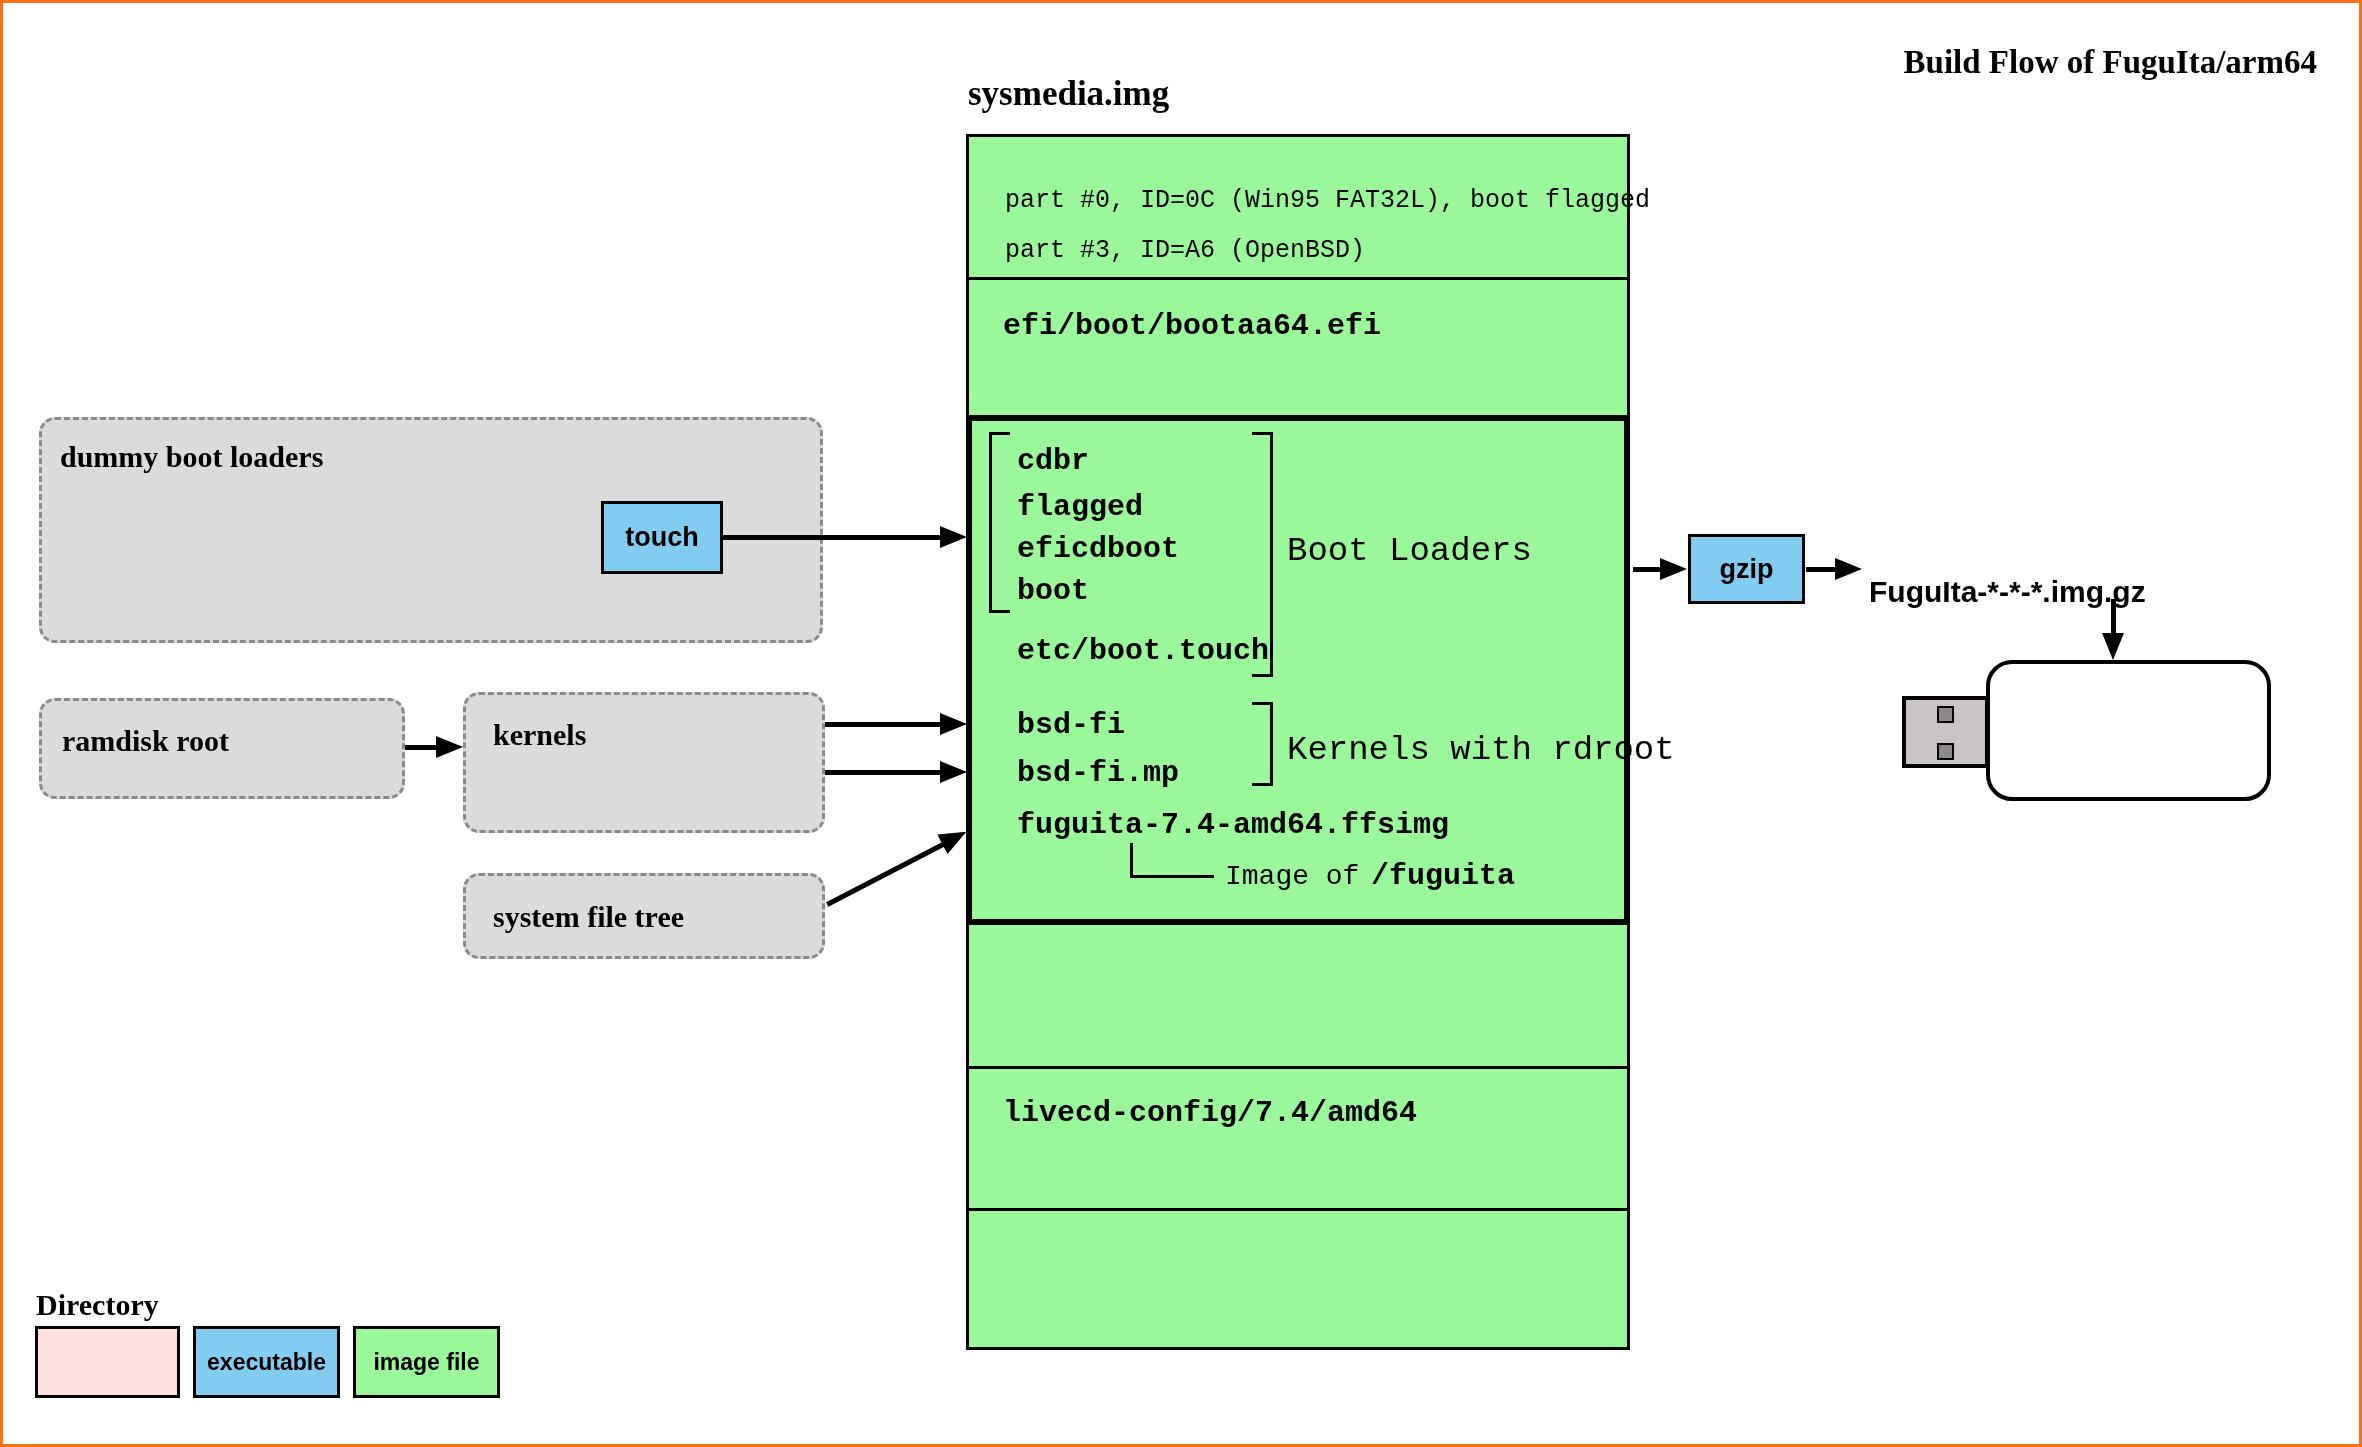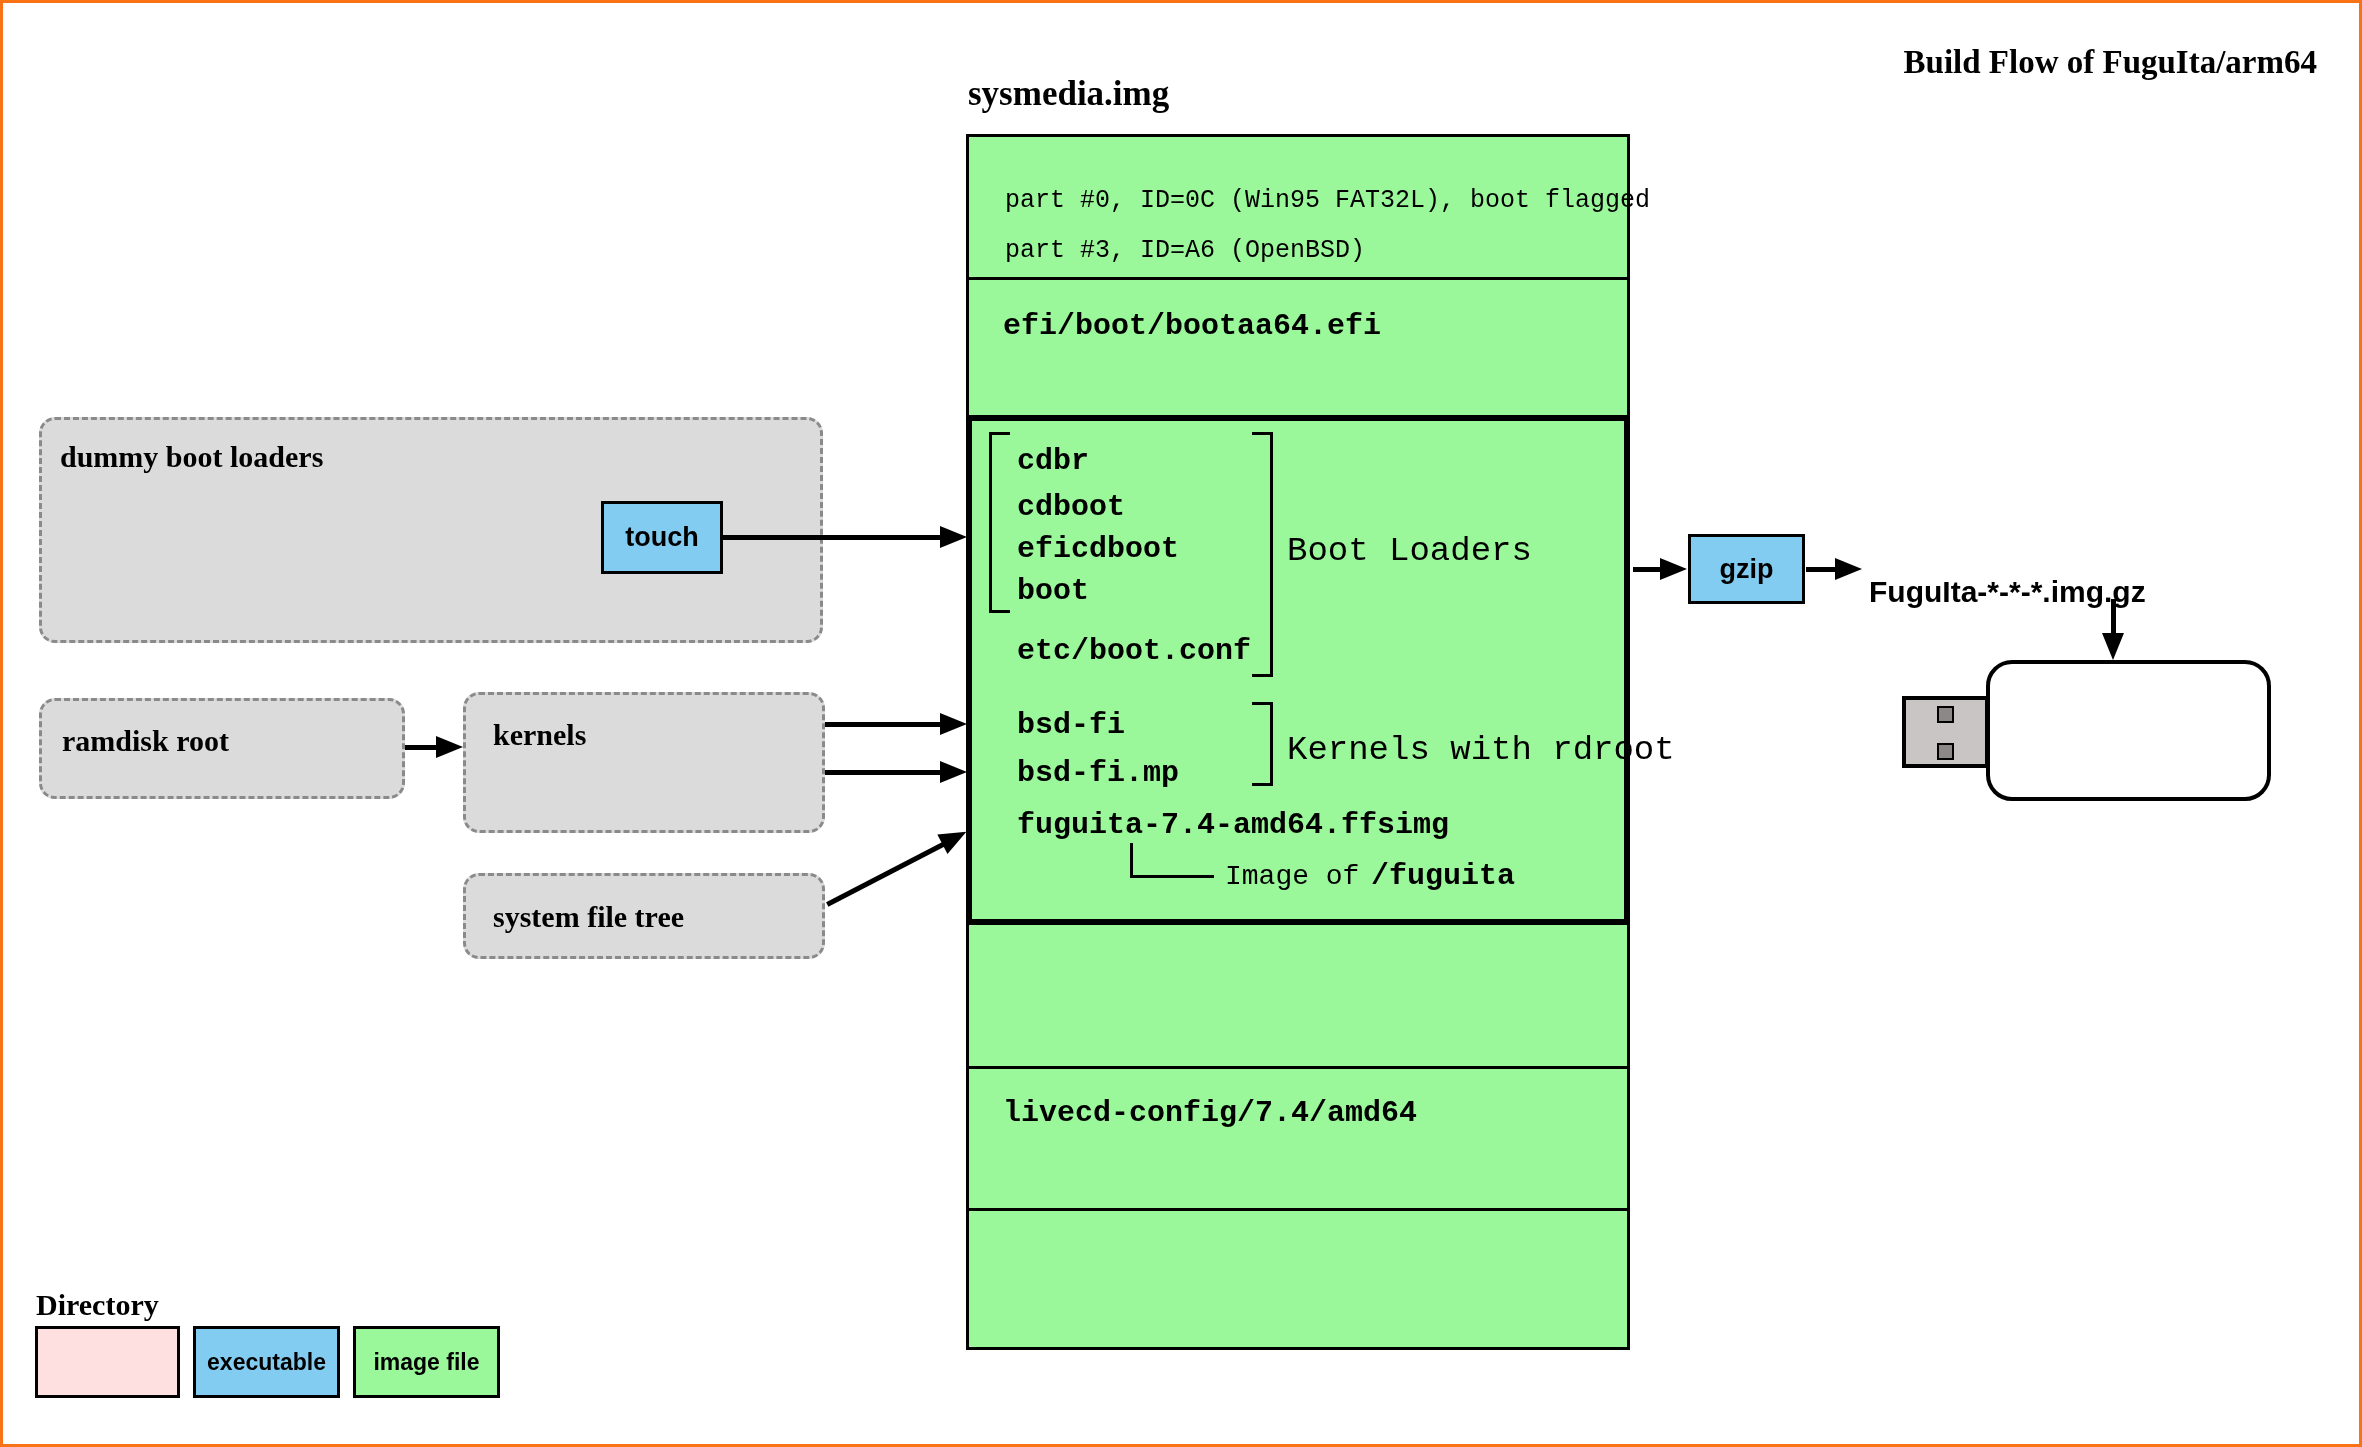--- a/index.html
+++ b/index.html
@@ -63,24 +63,24 @@
   </div>
 
   <div class="t sans" style="left:1002px; top:197px; font-size:25px;">part #0, ID=0C (Win95 FAT32L), boot flagged</div>
   <div class="t sans" style="left:1002px; top:247px; font-size:25px;">part #3, ID=A6 (OpenBSD)</div>
 
   <div class="t mono" style="left:1000px; top:323px; font-size:30px;">efi/boot/bootaa64.efi</div>
 
   <div class="box main-section" style="left:963px; top:412px; width:664px; height:510px;"></div>
 
   <div class="t mono" style="left:1014px; top:458px; font-size:30px;">cdbr</div>
-  <div class="t mono" style="left:1014px; top:504px; font-size:30px;">cdboot</div>
+  <div class="t mono" style="left:1014px; top:504px; font-size:30px;">flagged</div>
   <div class="t mono" style="left:1014px; top:546px; font-size:30px;">eficdboot</div>
   <div class="t mono" style="left:1014px; top:588px; font-size:30px;">boot</div>
-  <div class="t mono" style="left:1014px; top:648px; font-size:30px;">etc/boot.conf</div>
+  <div class="t mono" style="left:1014px; top:648px; font-size:30px;">etc/boot.touch</div>
 
   <div class="line" style="left:986px; top:429px; width:3px; height:181px;"></div>
   <div class="line" style="left:986px; top:429px; width:21px; height:3px;"></div>
   <div class="line" style="left:986px; top:607px; width:21px; height:3px;"></div>
 
   <div class="line" style="left:1267px; top:429px; width:3px; height:245px;"></div>
   <div class="line" style="left:1249px; top:429px; width:21px; height:3px;"></div>
   <div class="line" style="left:1249px; top:671px; width:21px; height:3px;"></div>
   <div class="t sans" style="left:1284px; top:548px; font-size:34px;">Boot Loaders</div>
 

